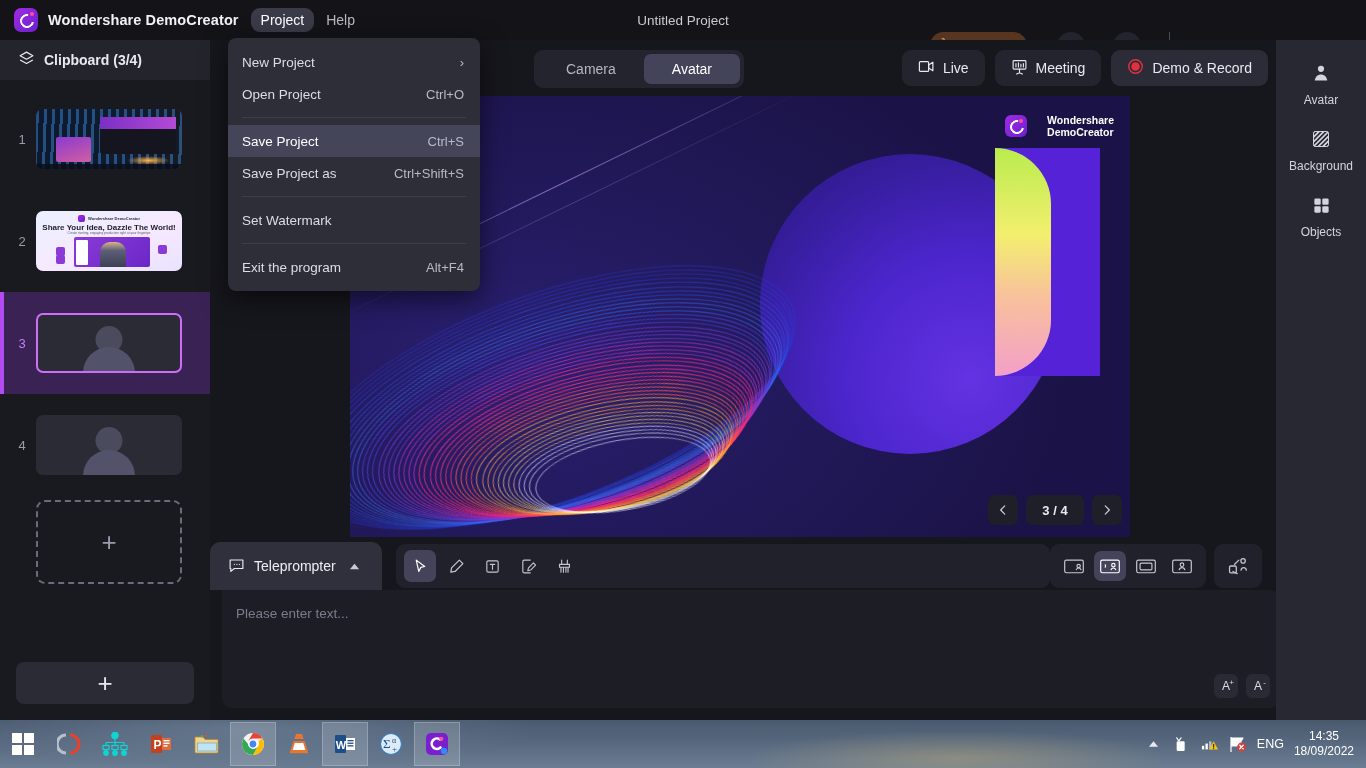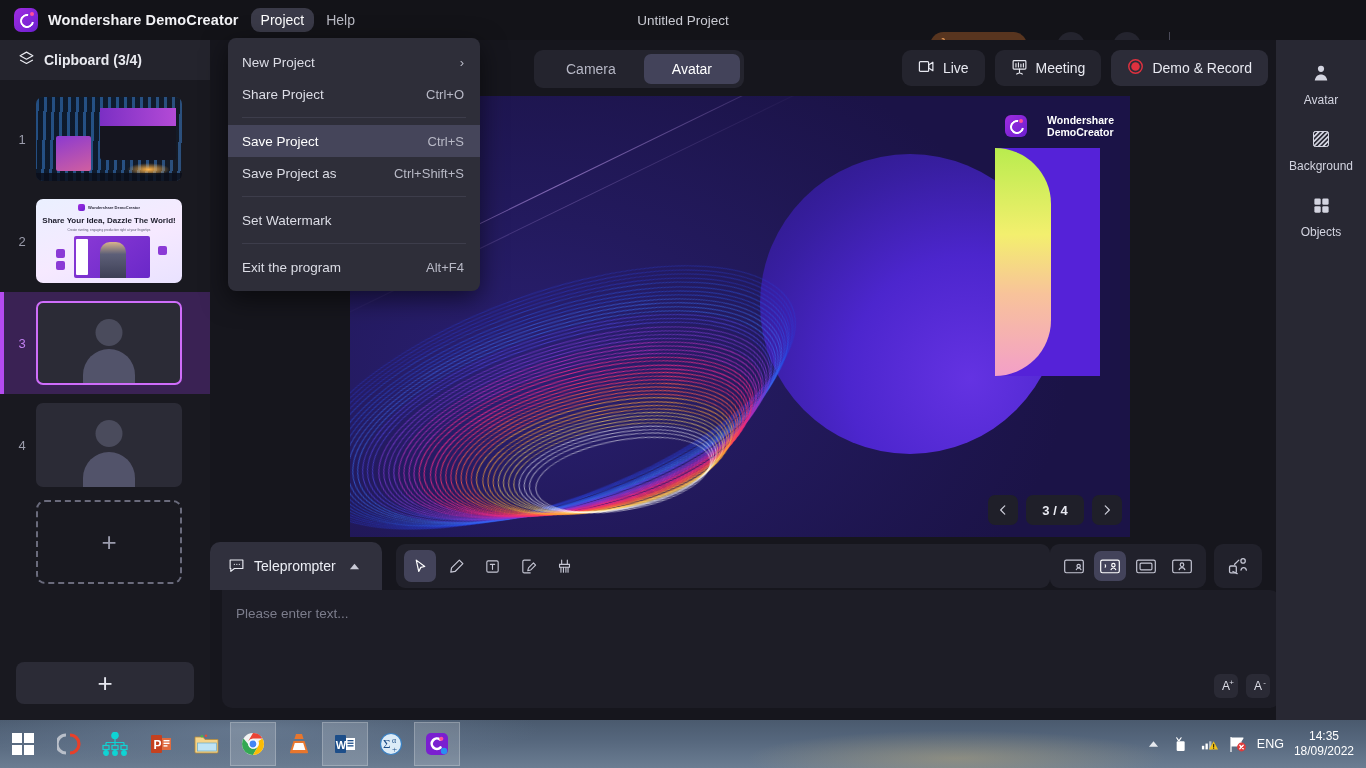--- a/index.html
+++ b/index.html
@@ -93,21 +93,21 @@
   .slide-row.selected { background: #3a2254; }
   .slide-row.selected::before {
     content: ""; position: absolute; left: 0; top: 0; bottom: 0; width: 4px;
     background: #b44bf0;
   }
   .slide-num {
     width: 28px; text-align: center; font-size: 13px; color: #9b9cab;
   }
   .slide-row.selected .slide-num { color: #c07ff0; }
   .thumb {
-    width: 146px; height: 84px; border-radius: 7px; overflow: hidden;
+    width: 146px; height: 60px; border-radius: 7px; overflow: hidden;
     background: #2b2b36; position: relative;
   }
   .slide-row.selected .thumb { border: 2px solid #cf6dfb; }
   .thumb.empty::before {
     content: ""; position: absolute; left: 50%; top: 20%;
     transform: translateX(-50%);
     width: 27px; height: 27px; border-radius: 50%; background: #4a4b5c;
   }
   .thumb.empty::after {
     content: ""; position: absolute; left: 50%; top: 58%;
@@ -802,21 +802,21 @@
       <span>Objects</span>
     </div>
   </div>
 
   <div class="dropdown">
     <div class="dd-item">
       <span>New Project</span>
       <span class="chev">›</span>
     </div>
     <div class="dd-item">
-      <span>Share Project</span>
+      <span>Open Project</span>
       <span class="dd-shortcut">Ctrl+O</span>
     </div>
     <div class="dd-sep"></div>
     <div class="dd-item highlight">
       <span>Save Project</span>
       <span class="dd-shortcut">Ctrl+S</span>
     </div>
     <div class="dd-item">
       <span>Save Project as</span>
       <span class="dd-shortcut">Ctrl+Shift+S</span>

